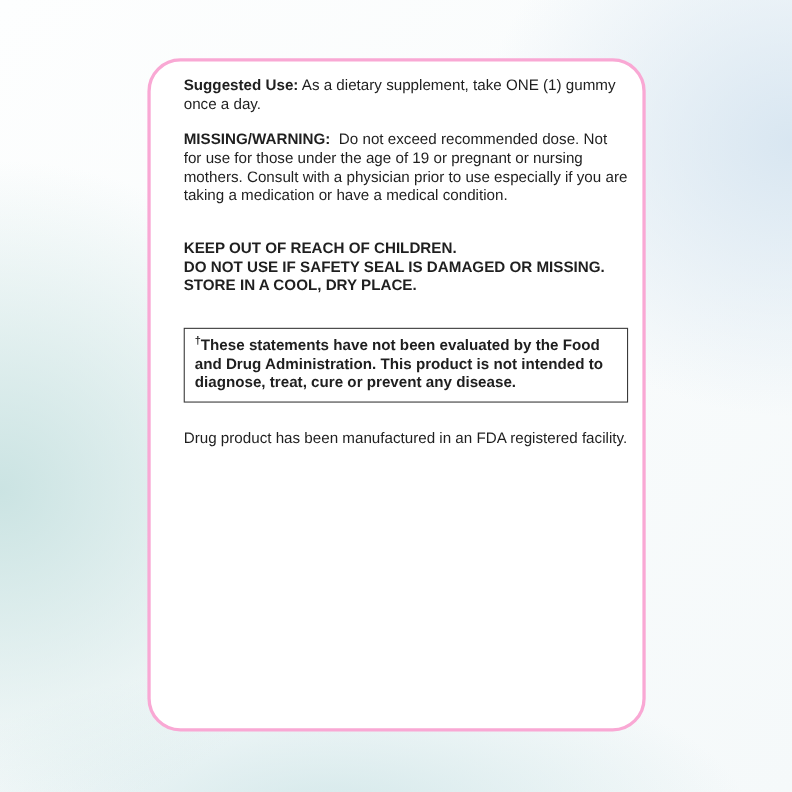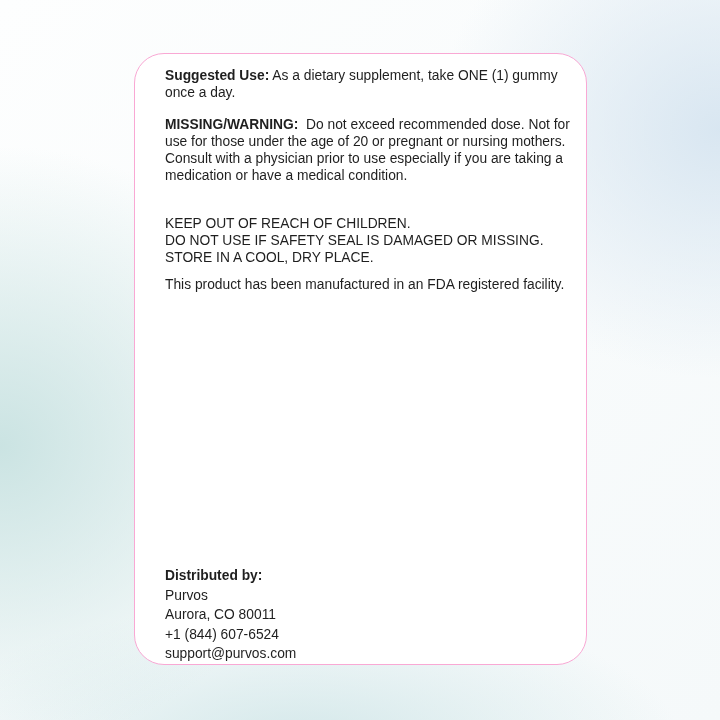--- a/index.html
+++ b/index.html
@@ -21,35 +21,35 @@
   }
 
   .card {
     position: absolute;
     left: 134px;
     top: 53px;
     width: 453px;
     height: 612px;
     box-sizing: border-box;
     background: #ffffff;
-    border: 1px solid #f9a8d4;
+    border: 3px solid #f9a8d4;
     border-radius: 30px;
     padding: 13px 13px 0 30px;
     font-size: 13.8px;
     line-height: 17px;
   }
 
   .para { margin: 0 0 15px 0; }
   .para.tight { margin-bottom: 14px; }
   .bold { font-weight: bold; }
 
   .warnings {
-    font-weight: normal;
+    font-weight: bold;
     white-space: pre-line;
-    margin: 0 0 10px 0;
+    margin: 0 0 30px 0;
   }
 
   .disclaimer-box {
     border: 1.5px solid #3a3a3a;
     padding: 6px 9px 9px 9px;
     margin: 0 0 24px 0;
     font-weight: bold;
   }
   .disclaimer-box sup {
     font-size: 10px;
@@ -66,30 +66,26 @@
     white-space: pre-line;
   }
 </style>
 </head>
 <body>
 
 <div class="card">
 
   <p class="para"><span class="bold">Suggested Use:</span> <span>As a dietary supplement, take ONE (1) gummy once a day.</span></p>
 
-  <p class="para tight"><span class="bold">MISSING/WARNING:</span>&nbsp; <span>Do not exceed recommended dose. Not for use for those under the age of 20 or pregnant or nursing mothers. Consult with a physician prior to use especially if you are taking a medication or have a medical condition.</span></p>
+  <p class="para tight"><span class="bold">MISSING/WARNING:</span>&nbsp; <span>Do not exceed recommended dose. Not for use for those under the age of 19 or pregnant or nursing mothers. Consult with a physician prior to use especially if you are taking a medication or have a medical condition.</span></p>
 
 
   <div class="warnings">
 KEEP OUT OF REACH OF CHILDREN.
 DO NOT USE IF SAFETY SEAL IS DAMAGED OR MISSING.
 STORE IN A COOL, DRY PLACE.</div>
 
+  <div class="disclaimer-box"><sup>†</sup><span>These statements have not been evaluated by the Food and Drug Administration. This product is not intended to diagnose, treat, cure or prevent any disease.</span></div>
 
-  <p class="facility">This product has been manufactured in an FDA registered facility.</p>
+  <p class="facility">Drug product has been manufactured in an FDA registered facility.</p>
 
-  <div class="distributor"><span class="bold">Distributed by:</span><span>
-Purvos
-Aurora, CO 80011
-+1 (844) 607-6524
-support@purvos.com</span></div>
 
 </div>
 
 </body></html>

